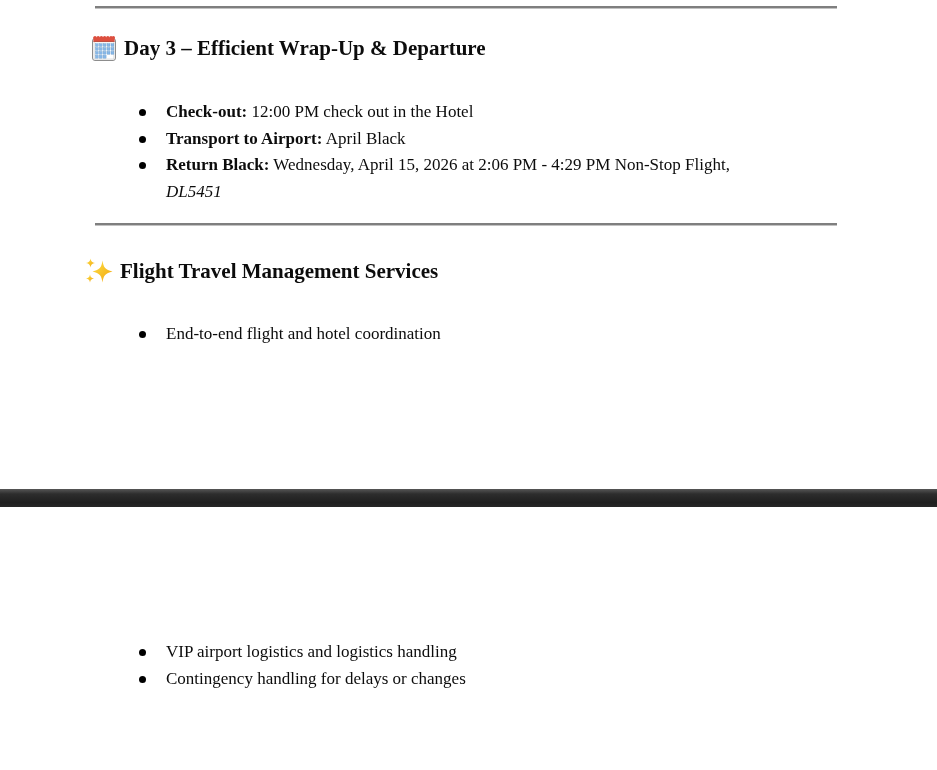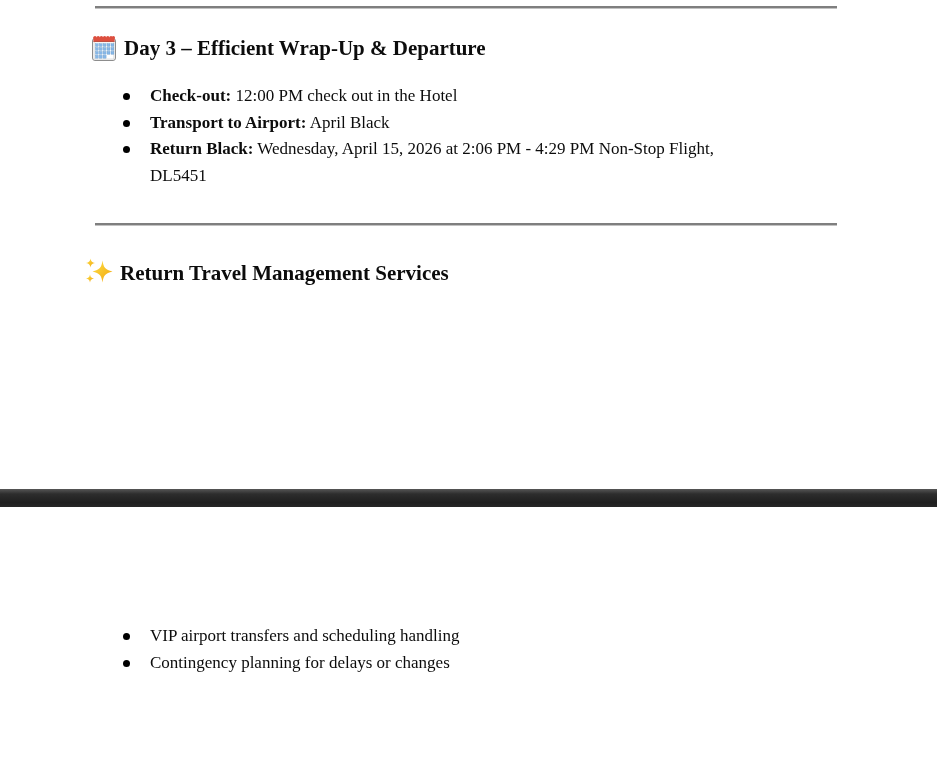--- a/index.html
+++ b/index.html
@@ -7,38 +7,38 @@
     position:relative;width:937px;height:770px;background:#ffffff;overflow:hidden;
     font-family:"Liberation Serif","DejaVu Serif",serif;color:#111111;
   }
   .rule{
     position:absolute;left:95px;width:742px;height:3px;border:0;margin:0;padding:0;
     background:linear-gradient(#7f7f7f 55%,#c2c2c2 55%);
   }
   .rule-top{top:6px;}
   .rule-mid{top:223px;}
   .heading{
-    position:absolute;display:flex;align-items:flex-end;margin:0;
+    position:absolute;display:flex;align-items:center;margin:0;
     font-size:21px;font-weight:bold;color:#0c0c0c;white-space:nowrap;
   }
   .h-day3{left:92px;top:35px;gap:8px;}
   .h-premium{left:84px;top:256px;gap:6px;}
   .icon{display:inline-flex;flex:0 0 auto;}
   .icon svg{display:block;}
   .doc-list{
-    position:absolute;left:150px;margin:0;padding:0;list-style:none;
+    position:absolute;left:150px;margin:16px;padding:0;list-style:none;
     font-size:17px;line-height:26.6px;color:#0c0c0c;
   }
   .doc-list li{position:relative;}
   .doc-list li::before{
     content:"";position:absolute;left:-27px;top:10px;width:7px;height:7px;
     border-radius:50%;background:#000;
   }
   .b{font-weight:bold;}
-  .wrap-line{display:block;}
+  .wrap-line{display:block;font-style:italic;}
   .list-1{top:83px;width:690px;}
   .list-2{top:305px;width:690px;}
   .list-3{top:623px;width:690px;}
   .page-separator{
     position:absolute;left:0;top:489px;width:937px;height:18px;
     background:linear-gradient(#565656 0%,#2d2d2d 28%,#1f1f1f 75%,#262626 100%);
   }
 </style>
 </head>
 <body>
@@ -105,30 +105,31 @@
             <linearGradient id="gold" x1="0" y1="0" x2="1" y2="1">
               <stop offset="0" stop-color="#fde047"></stop>
               <stop offset="1" stop-color="#f2a50c"></stop>
             </linearGradient>
           </defs>
           <path fill="url(#gold)" d="M18.5 4.5 C19.6 11.8 21.2 13.4 28.5 15.5 C21.2 17.6 19.6 19.2 18.5 26.5 C17.4 19.2 15.8 17.6 8.5 15.5 C15.8 13.4 17.4 11.8 18.5 4.5 Z"></path>
           <path fill="url(#gold)" d="M6.5 2.5 C7 5.5 7.9 6.3 11 7 C7.9 7.7 7 8.5 6.5 11.5 C6 8.5 5.1 7.7 2 7 C5.1 6.3 6 5.5 6.5 2.5 Z"></path>
           <path fill="url(#gold)" d="M6 18.5 C6.5 21.2 7.3 21.9 10 22.5 C7.3 23.1 6.5 23.8 6 26.5 C5.5 23.8 4.7 23.1 2 22.5 C4.7 21.9 5.5 21.2 6 18.5 Z"></path>
         </svg>
       </span>
-      <span>Return Travel Management Services</span>
+      <span>Flight Travel Management Services</span>
     </h1>
 
     <ul class="doc-list list-2">
+      <li>End-to-end flight and hotel coordination</li>
     </ul>
 
   </div>
 
   <div class="page-separator"></div>
 
   <div class="page page-2">
     <ul class="doc-list list-3">
-      <li>VIP airport transfers and scheduling handling</li>
-      <li>Contingency planning for delays or changes</li>
+      <li>VIP airport logistics and logistics handling</li>
+      <li>Contingency handling for delays or changes</li>
     </ul>
   </div>
 
 </div>
 
 </body></html>

